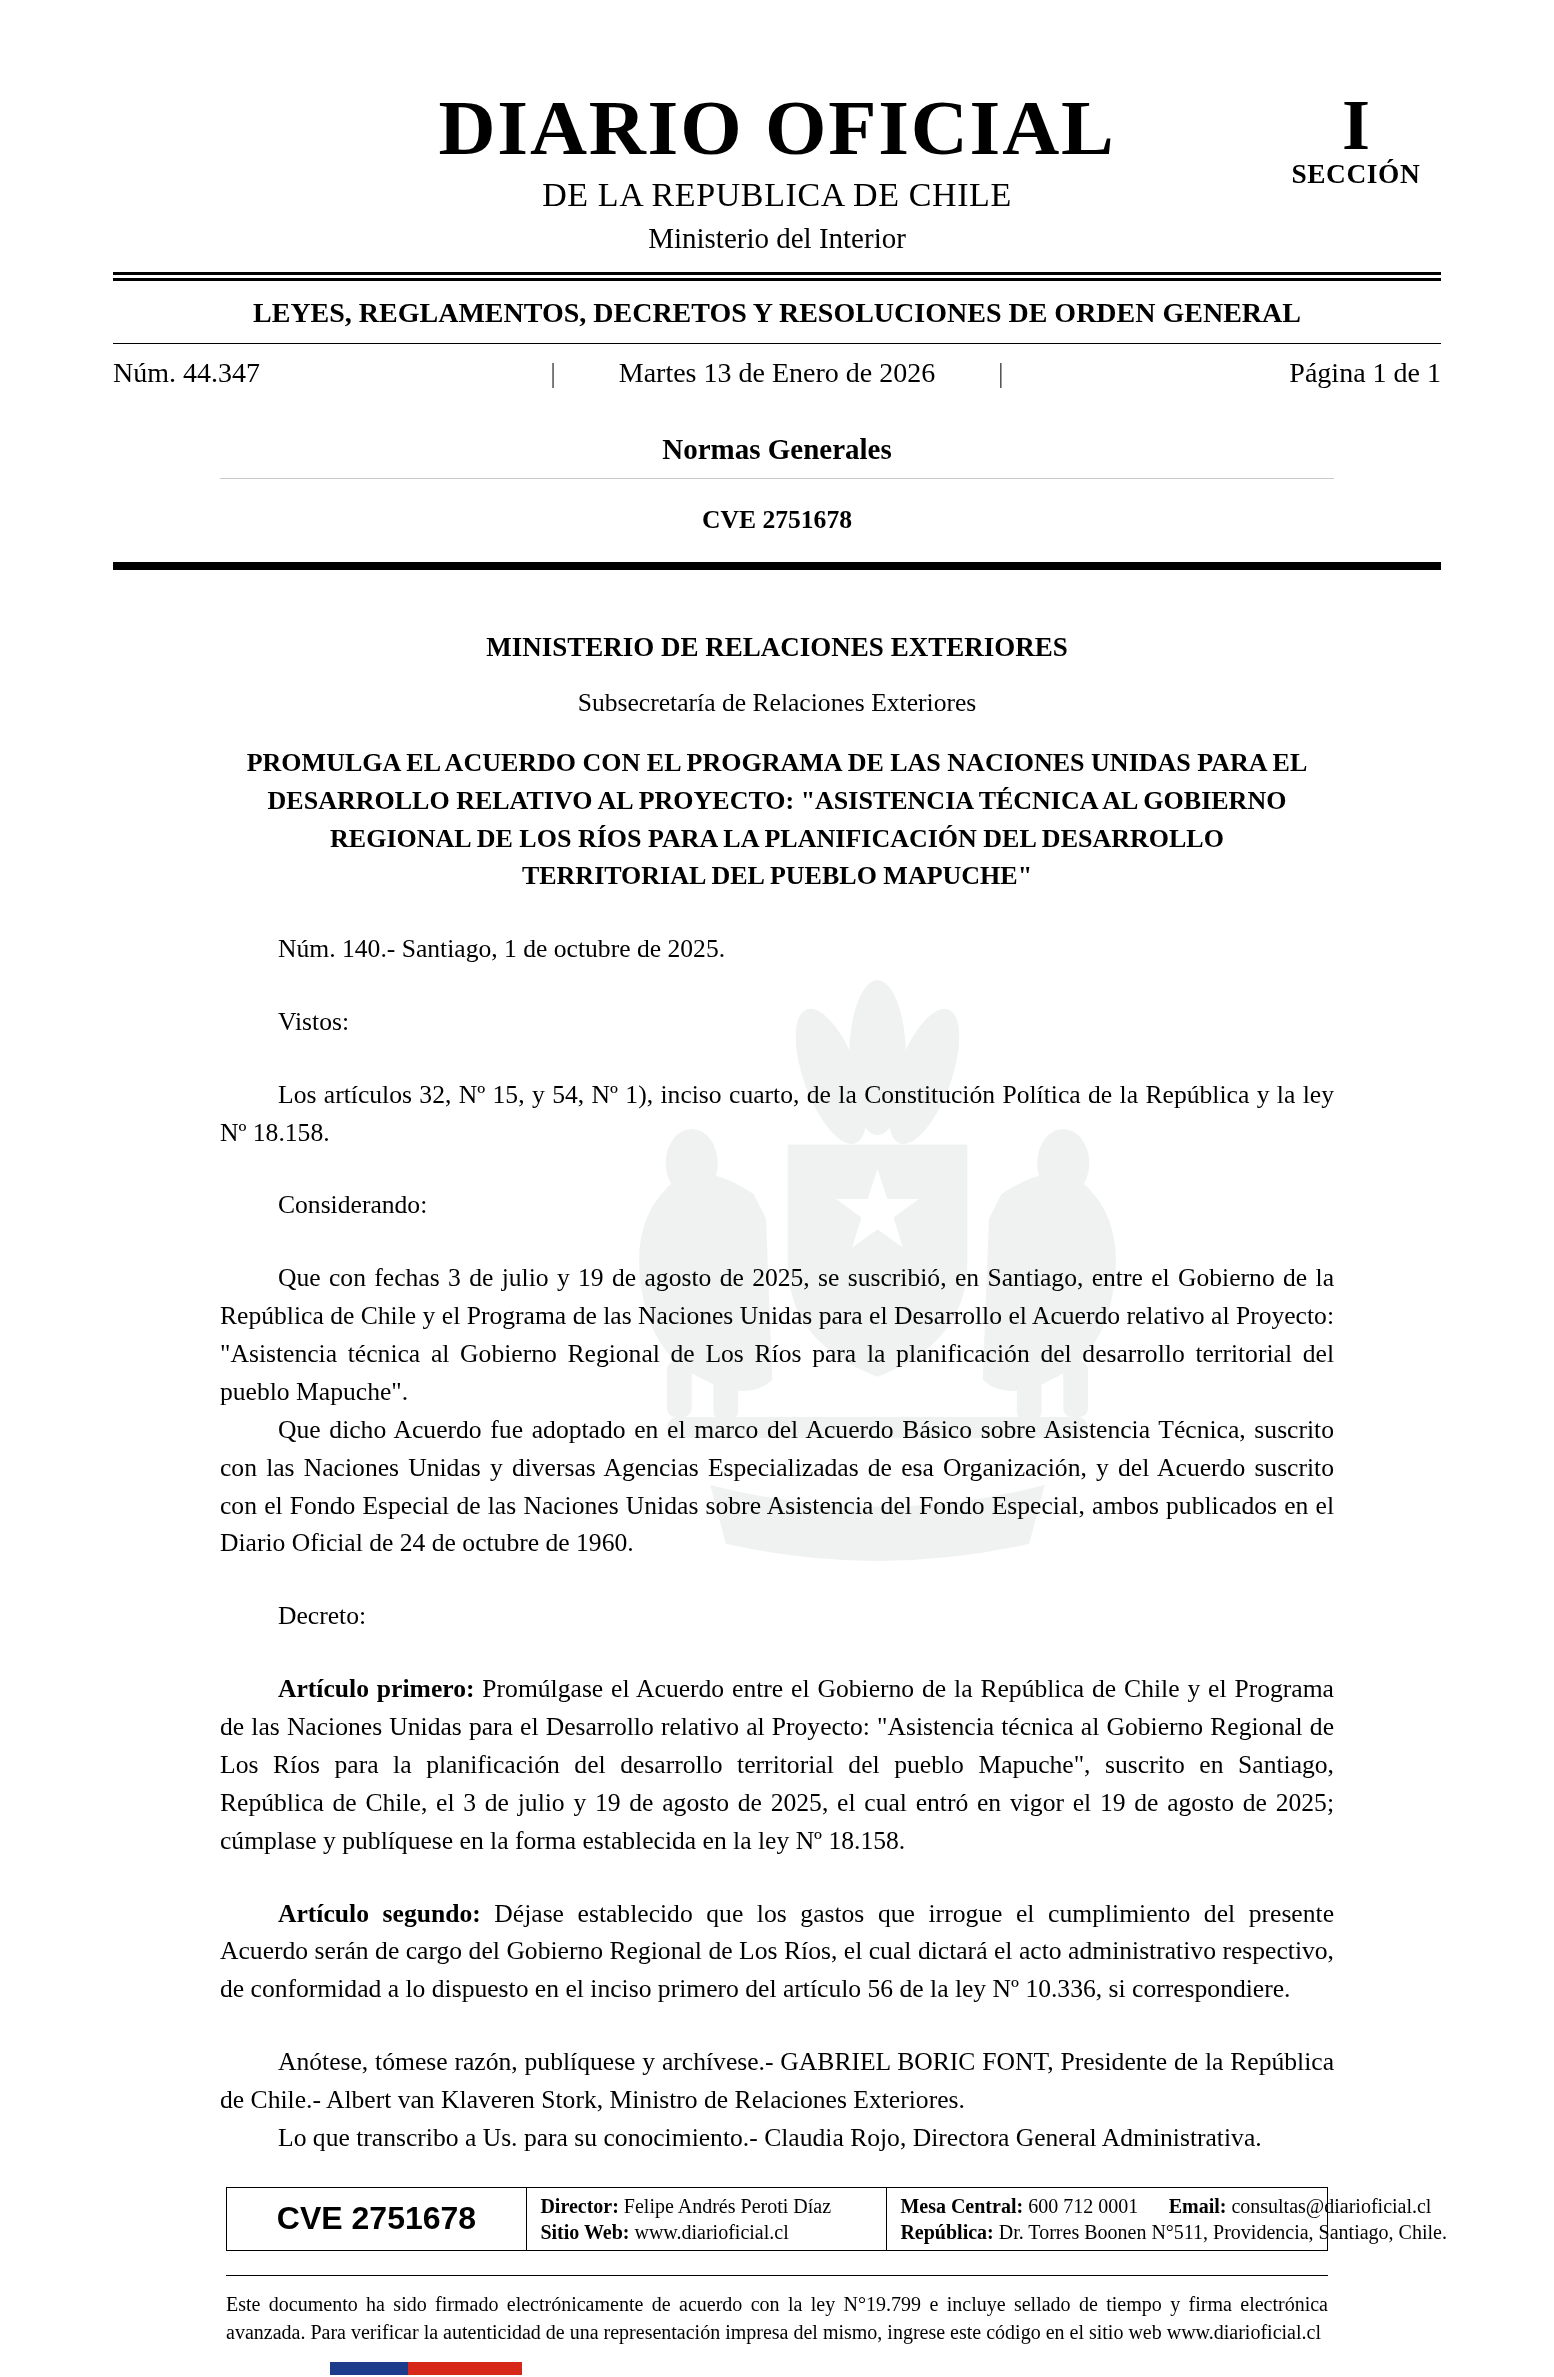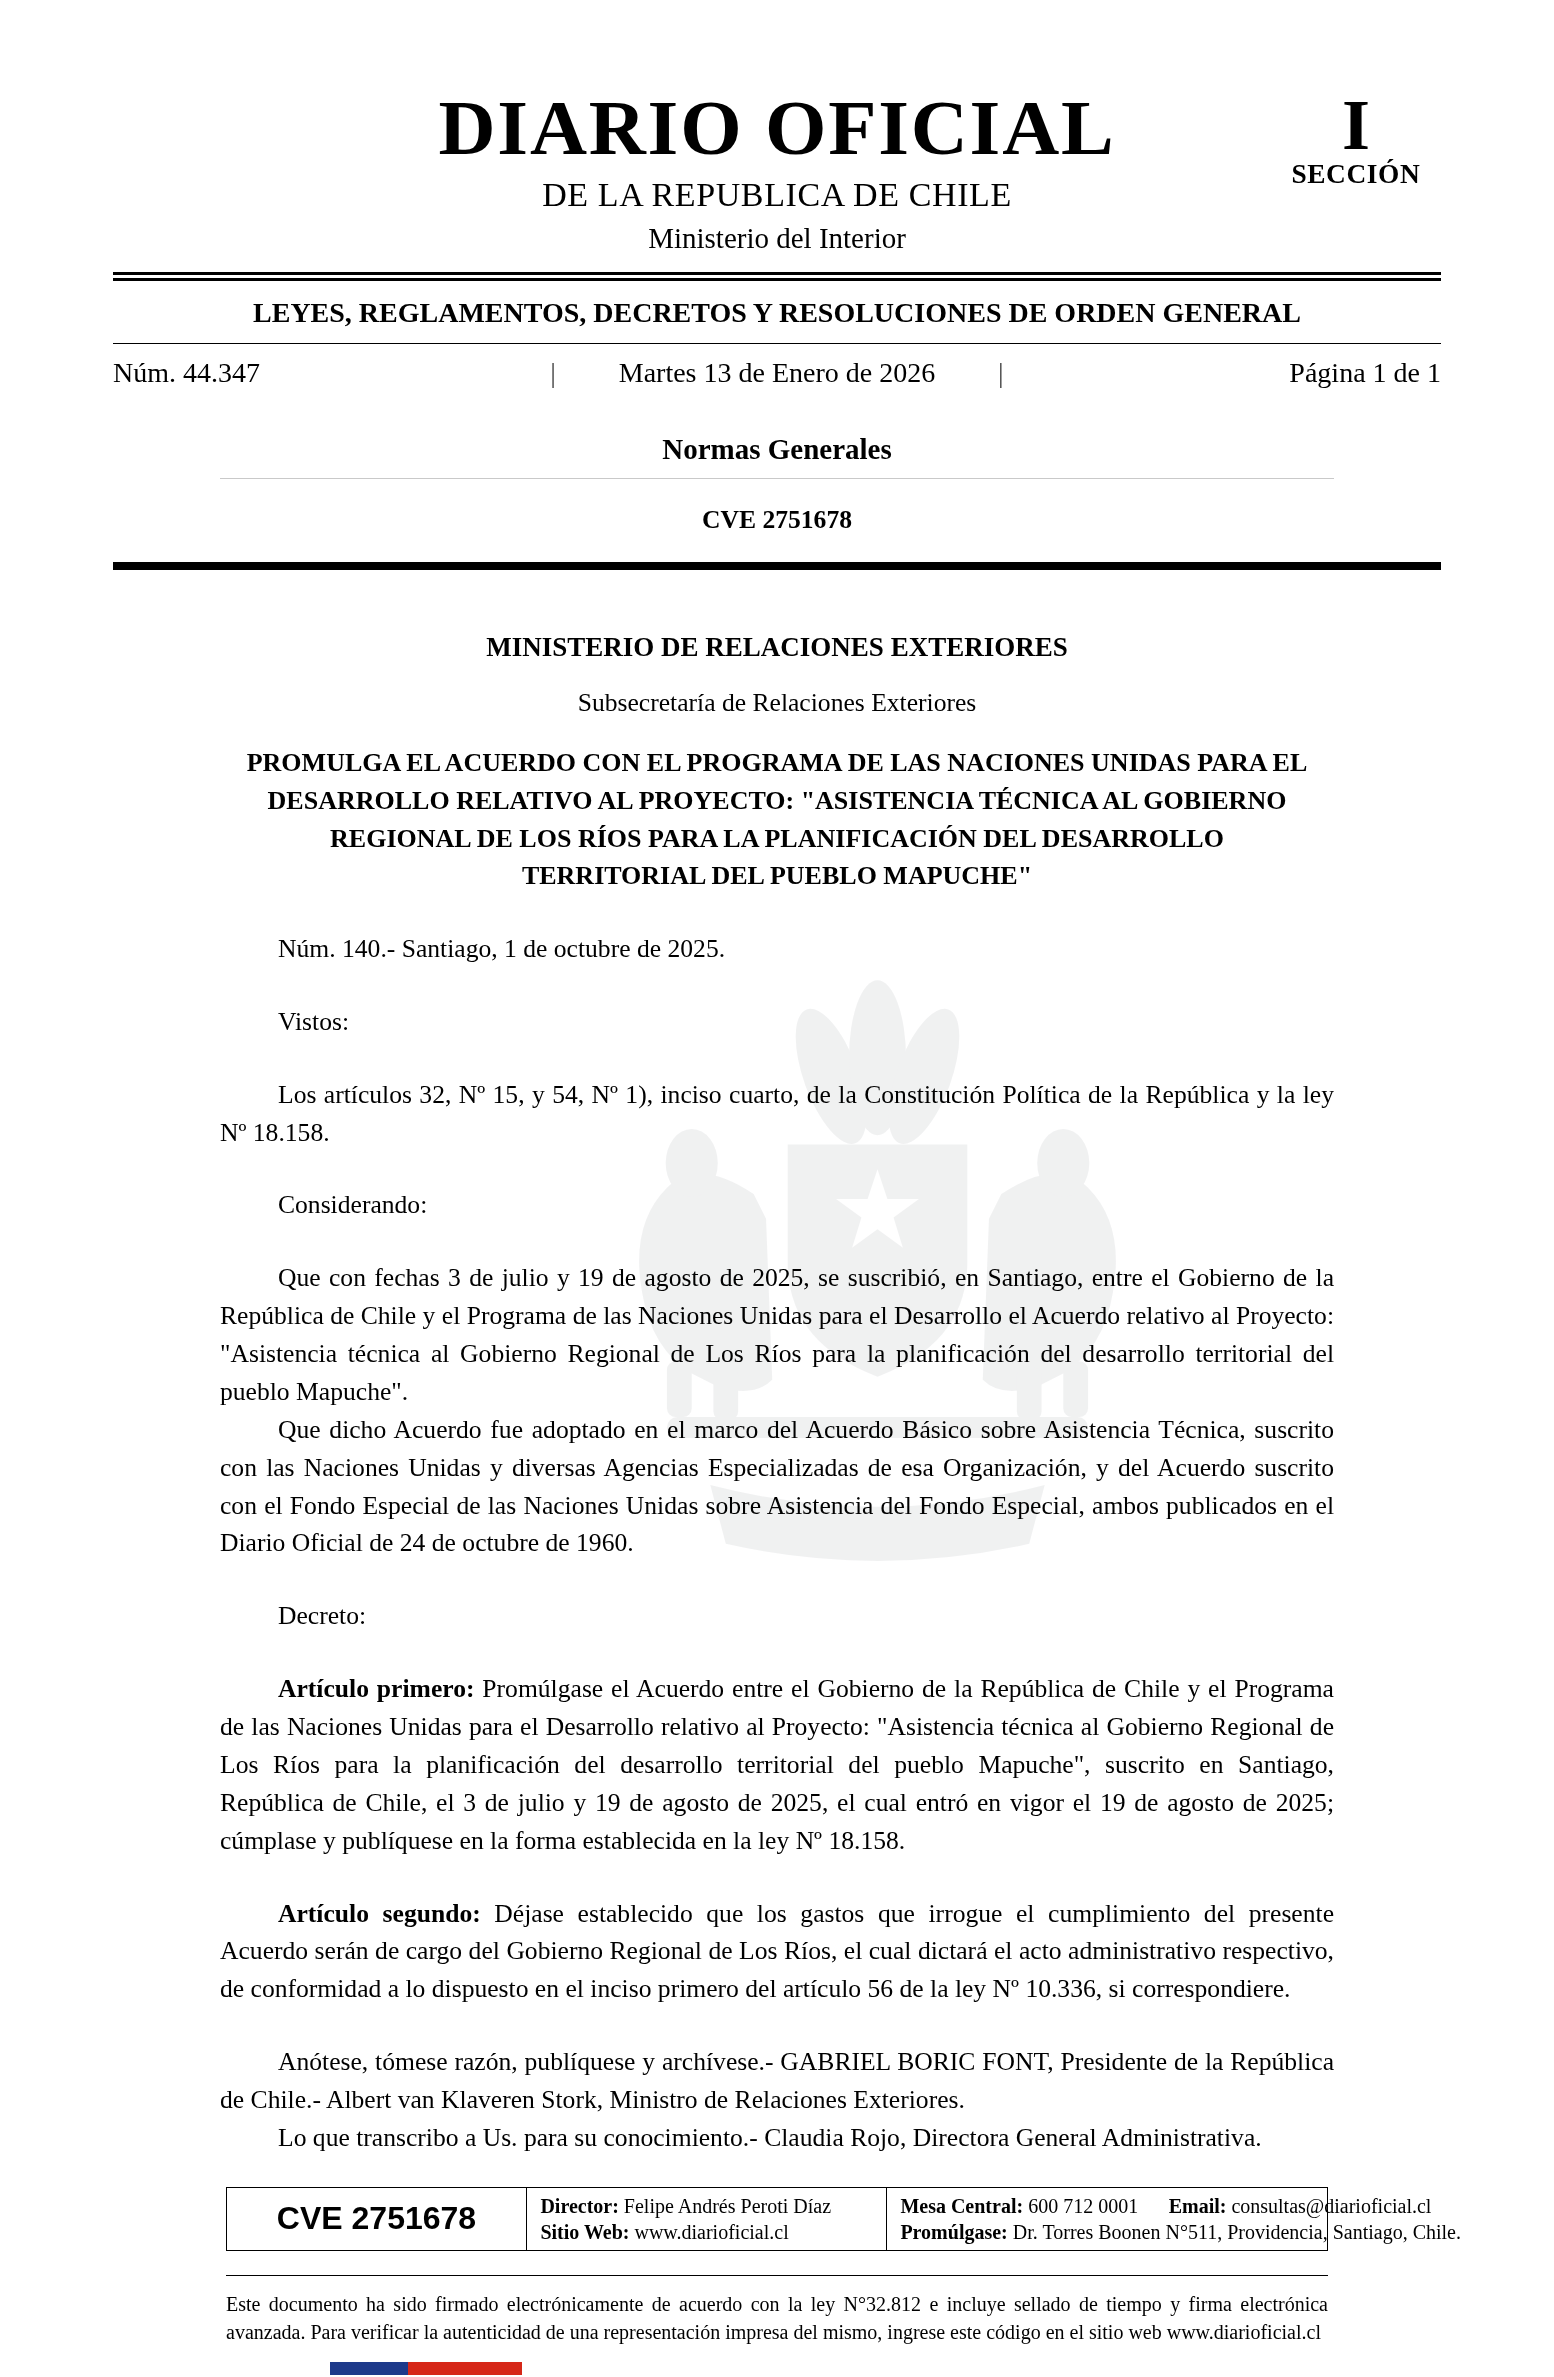--- a/index.html
+++ b/index.html
@@ -186,27 +186,27 @@
       <div class="footer-box">
         <div class="fcell fcve">CVE 2751678</div>
         <div class="fcell">
           <div class="fpair"><span class="b">Director:</span><span> Felipe Andrés Peroti Díaz</span></div>
           <div class="fpair"><span class="b">Sitio Web:</span><span> www.diarioficial.cl</span></div>
         </div>
         <div class="fcell">
           <div>
             <span class="fpair"><span class="b">Mesa Central:</span><span> 600 712 0001</span></span><span class="fspace"></span><span class="fpair"><span class="b">Email:</span><span> consultas@diarioficial.cl</span></span>
           </div>
-          <div class="fpair"><span class="b">Promúlgase:</span><span> Dr. Torres Boonen N°511, Providencia, Santiago, Chile.</span></div>
+          <div class="fpair"><span class="b">República:</span><span> Dr. Torres Boonen N°511, Providencia, Santiago, Chile.</span></div>
         </div>
       </div>
 
       <div class="rule-footer"></div>
 
-      <p class="legal">Este documento ha sido firmado electrónicamente de acuerdo con la ley N°32.812 e incluye sellado de tiempo y firma electrónica avanzada. Para verificar la autenticidad de una representación impresa del mismo, ingrese este código en el sitio web www.diarioficial.cl</p>
+      <p class="legal">Este documento ha sido firmado electrónicamente de acuerdo con la ley N°19.799 e incluye sellado de tiempo y firma electrónica avanzada. Para verificar la autenticidad de una representación impresa del mismo, ingrese este código en el sitio web www.diarioficial.cl</p>
 
       <div class="color-bar">
         <div class="bar-blue"></div>
         <div class="bar-red"></div>
       </div>
 
     </footer>
 
   </div>
 </div>

